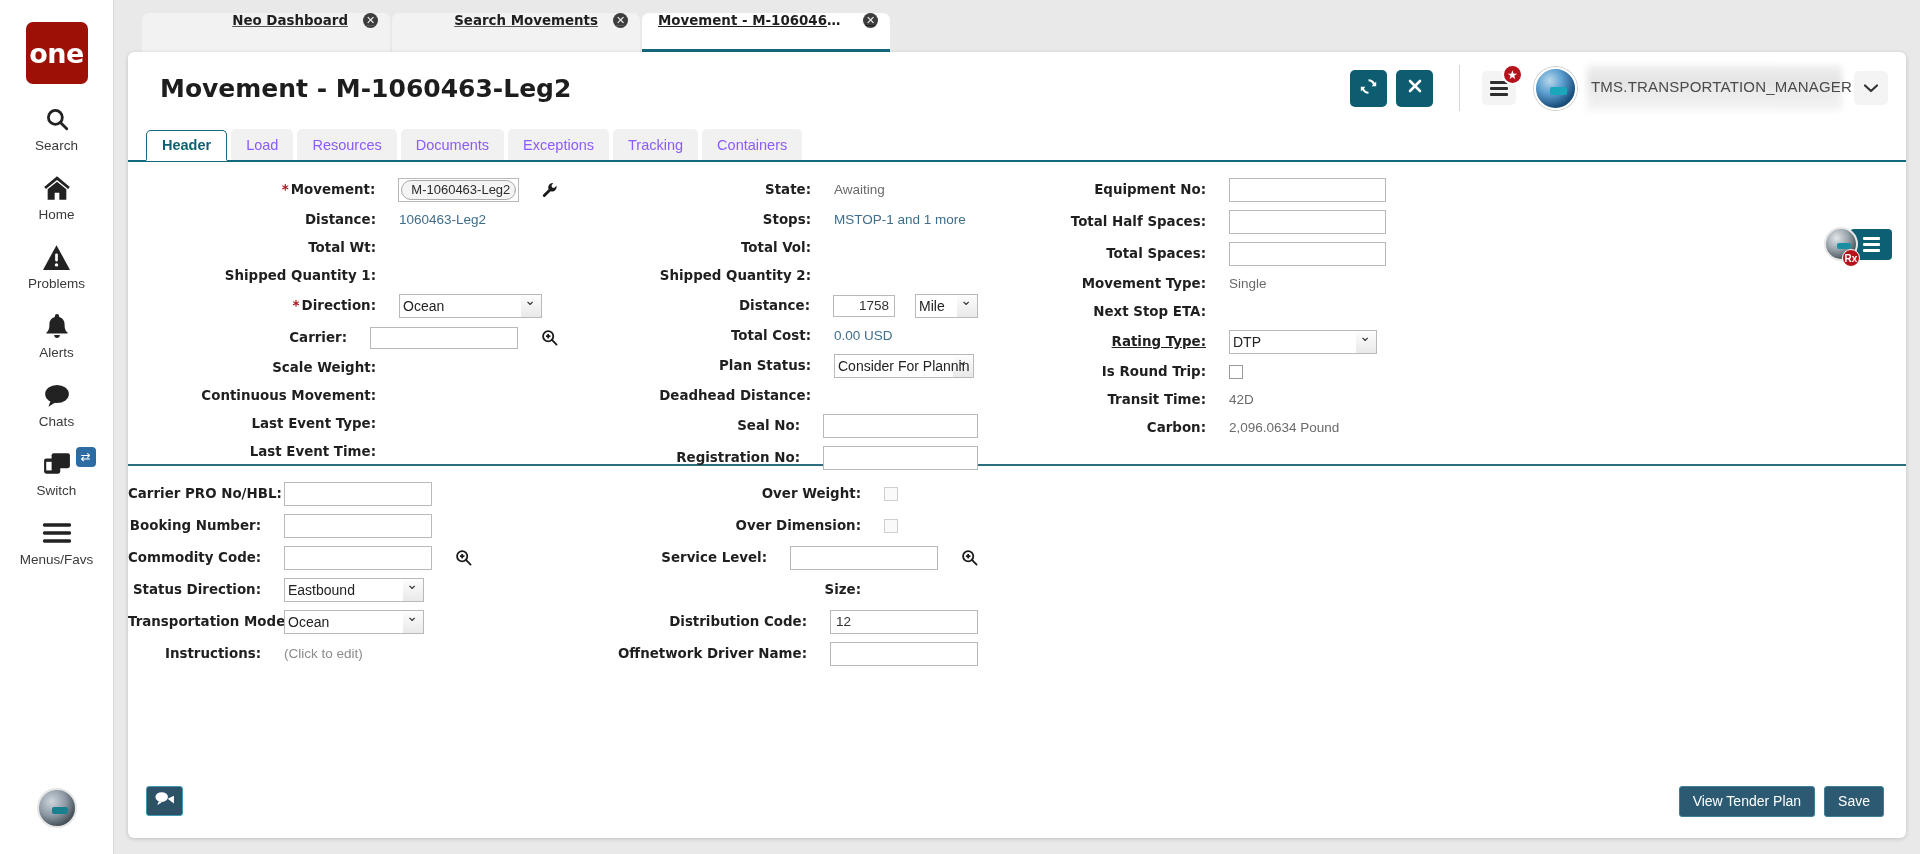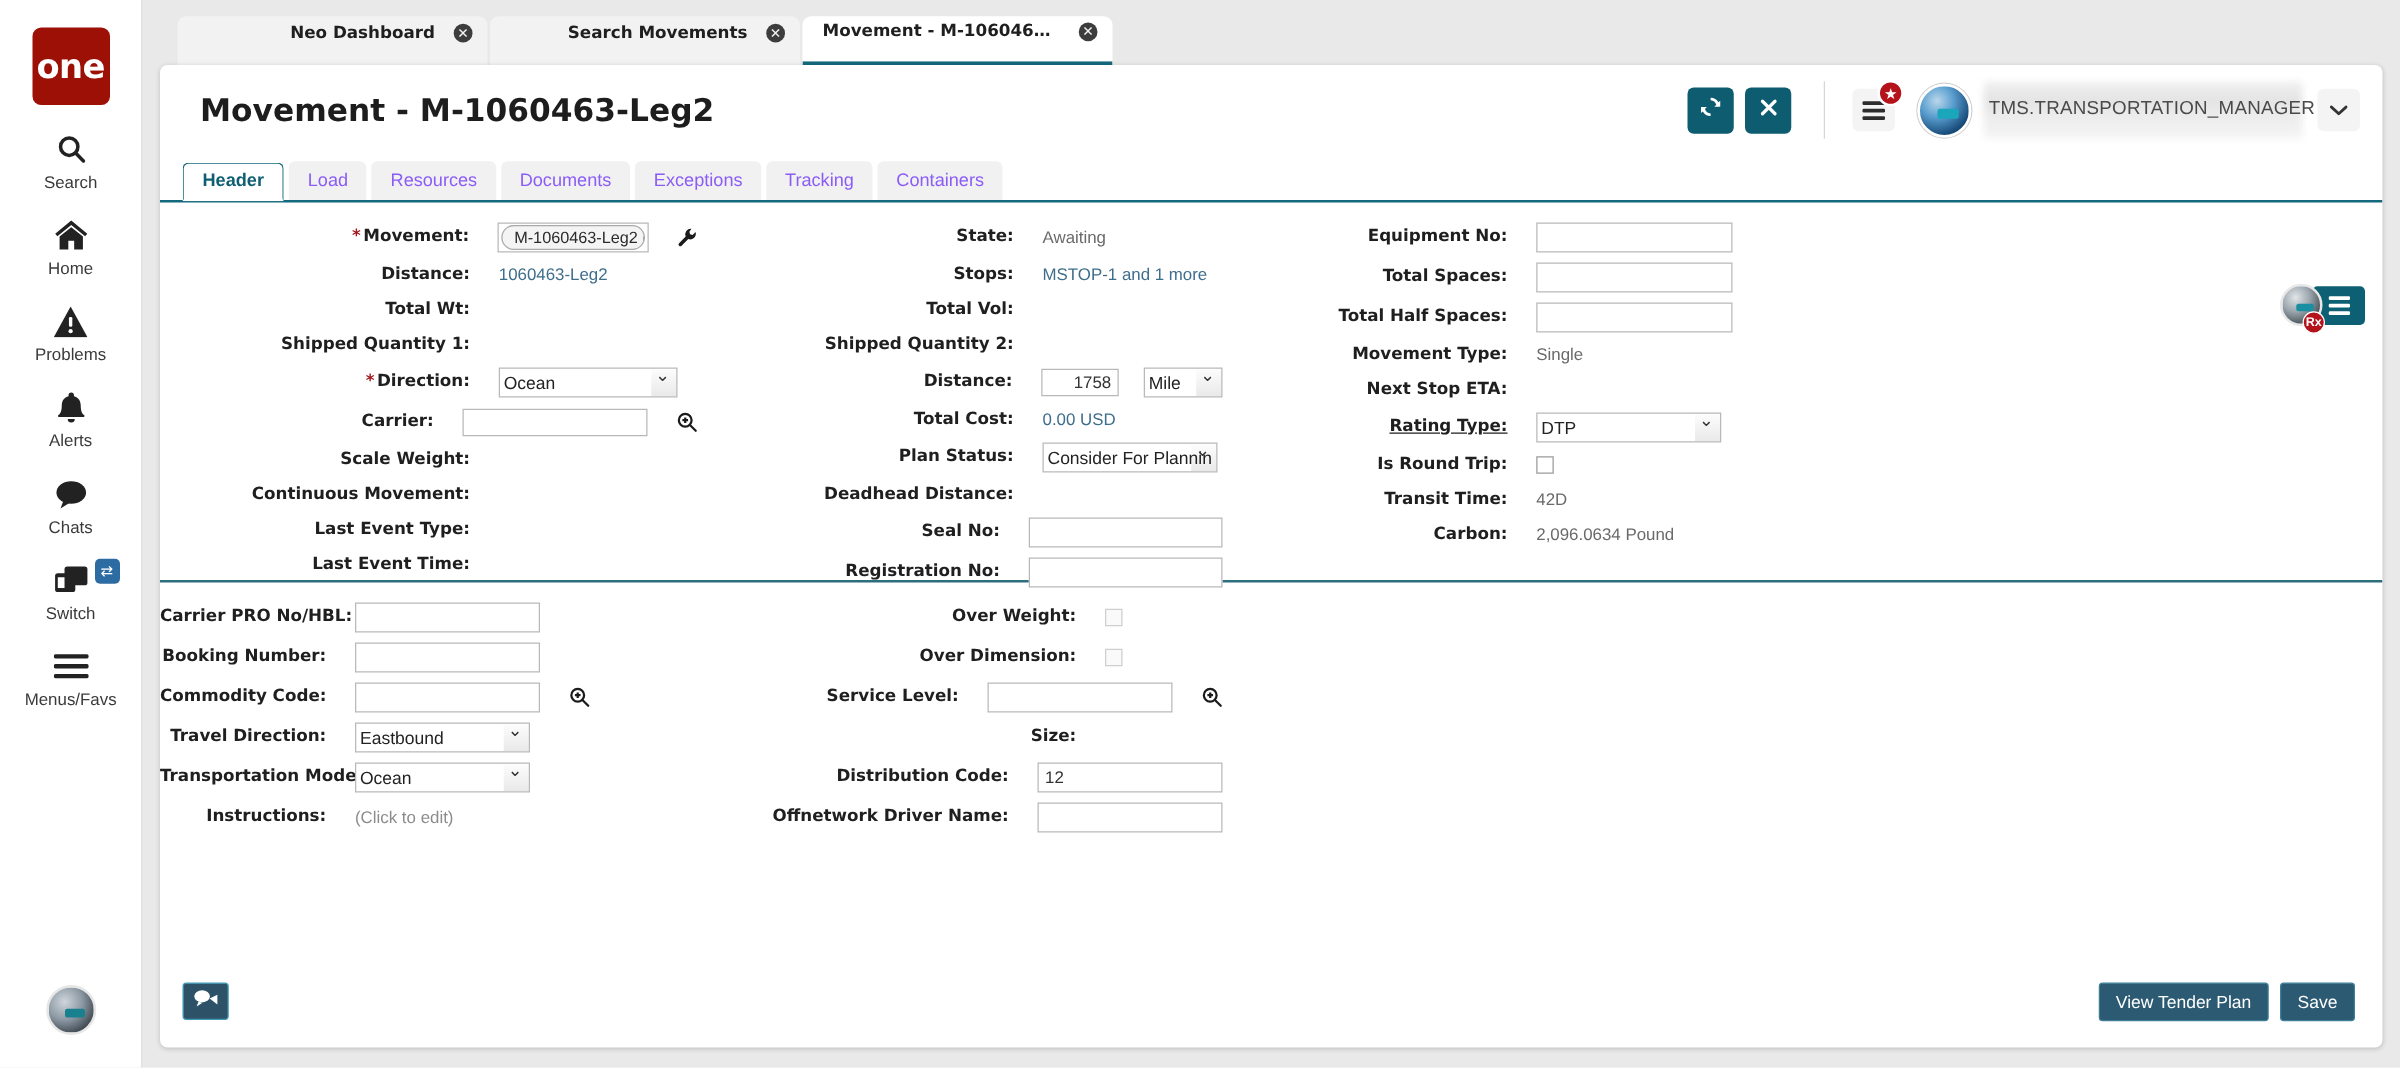--- a/index.html
+++ b/index.html
@@ -54,23 +54,24 @@
   }
 
   
   #tabstrip {
     position: absolute; left: 114px; top: 0; right: 0; height: 52px;
     background: #e9e9e9; padding-left: 28px; padding-top: 13px;
     display: flex; align-items: flex-end; gap: 2px;
   }
   .btab {
     height: 39px; width: 248px; border-radius: 7px 7px 0 0;
-    background: #f2f2f2; display: flex; align-items: center;
+    background: #f2f2f2; display: flex; 
     padding: 0 12px 12px 16px; font-size: 14.5px; color: #575757; cursor: pointer;
     position: relative;
+    text-decoration: underline;
   }
   .btab.active { background: #ffffff; color: #1f1f1f; border-bottom: 3px solid #14697c; }
   .btab .lbl { flex: 1; white-space: nowrap; overflow: hidden; text-overflow: ellipsis; }
   .btab .x {
     width: 15px; height: 15px; border-radius: 50%; background: #3d3d3d; color: #f2f2f2;
     font-size: 11px; line-height: 15px; text-align: center; margin-left: 8px; flex: 0 0 auto;
     font-family: "DejaVu Sans", sans-serif;
   }
 
   
@@ -477,25 +478,25 @@
         <input class="tf" style="width: 155px; height: 24px;" value="">
       </div>
     </div>
 
     <div class="col" style="width:420px;">
       <div class="row tall">
         <div class="lbl" style="width:235px;">Equipment No:</div>
         <input class="tf" style="width: 157px; height: 24px;" value="">
       </div>
       <div class="row tall">
+        <div class="lbl" style="width:235px;">Total Half Spaces:</div>
+        <input class="tf" style="width: 157px; height: 24px;" value="">
+      </div>
+      <div class="row tall">
         <div class="lbl" style="width:235px;">Total Spaces:</div>
-        <input class="tf" style="width: 157px; height: 24px;" value="">
-      </div>
-      <div class="row tall">
-        <div class="lbl" style="width:235px;">Total Half Spaces:</div>
         <input class="tf" style="width: 157px; height: 24px;" value="">
       </div>
       <div class="row">
         <div class="lbl" style="width:235px;">Movement Type:</div>
         <div class="val">Single</div>
       </div>
       <div class="row">
         <div class="lbl" style="width:235px;">Next Stop ETA:</div>
         <div class="val"></div>
       </div>
@@ -539,21 +540,21 @@
         <span class="ico-btn">
           <svg width="17" height="17" viewBox="0 0 18 18" fill="none" stroke="#1b1b1b" stroke-width="1.9">
               <circle cx="7.6" cy="7.6" r="5.4"></circle>
               <line x1="11.6" y1="11.6" x2="16.5" y2="16.5" stroke-linecap="round"></line>
               <line x1="5.2" y1="7.6" x2="10" y2="7.6"></line>
               <line x1="7.6" y1="5.2" x2="7.6" y2="10"></line>
             </svg>
         </span>
       </div>
       <div class="row tall">
-        <div class="lbl" style="width:140px;">Travel Direction:</div>
+        <div class="lbl" style="width:140px;">Status Direction:</div>
         <span class="selwrap">
           <select class="sel" style="width:140px;">
             <option>Eastbound</option>
           </select>
         </span>
       </div>
       <div class="row tall">
         <div class="lbl" style="width:140px;">Transportation Mode:</div>
         <span class="selwrap">
           <select class="sel" style="width:140px;">

